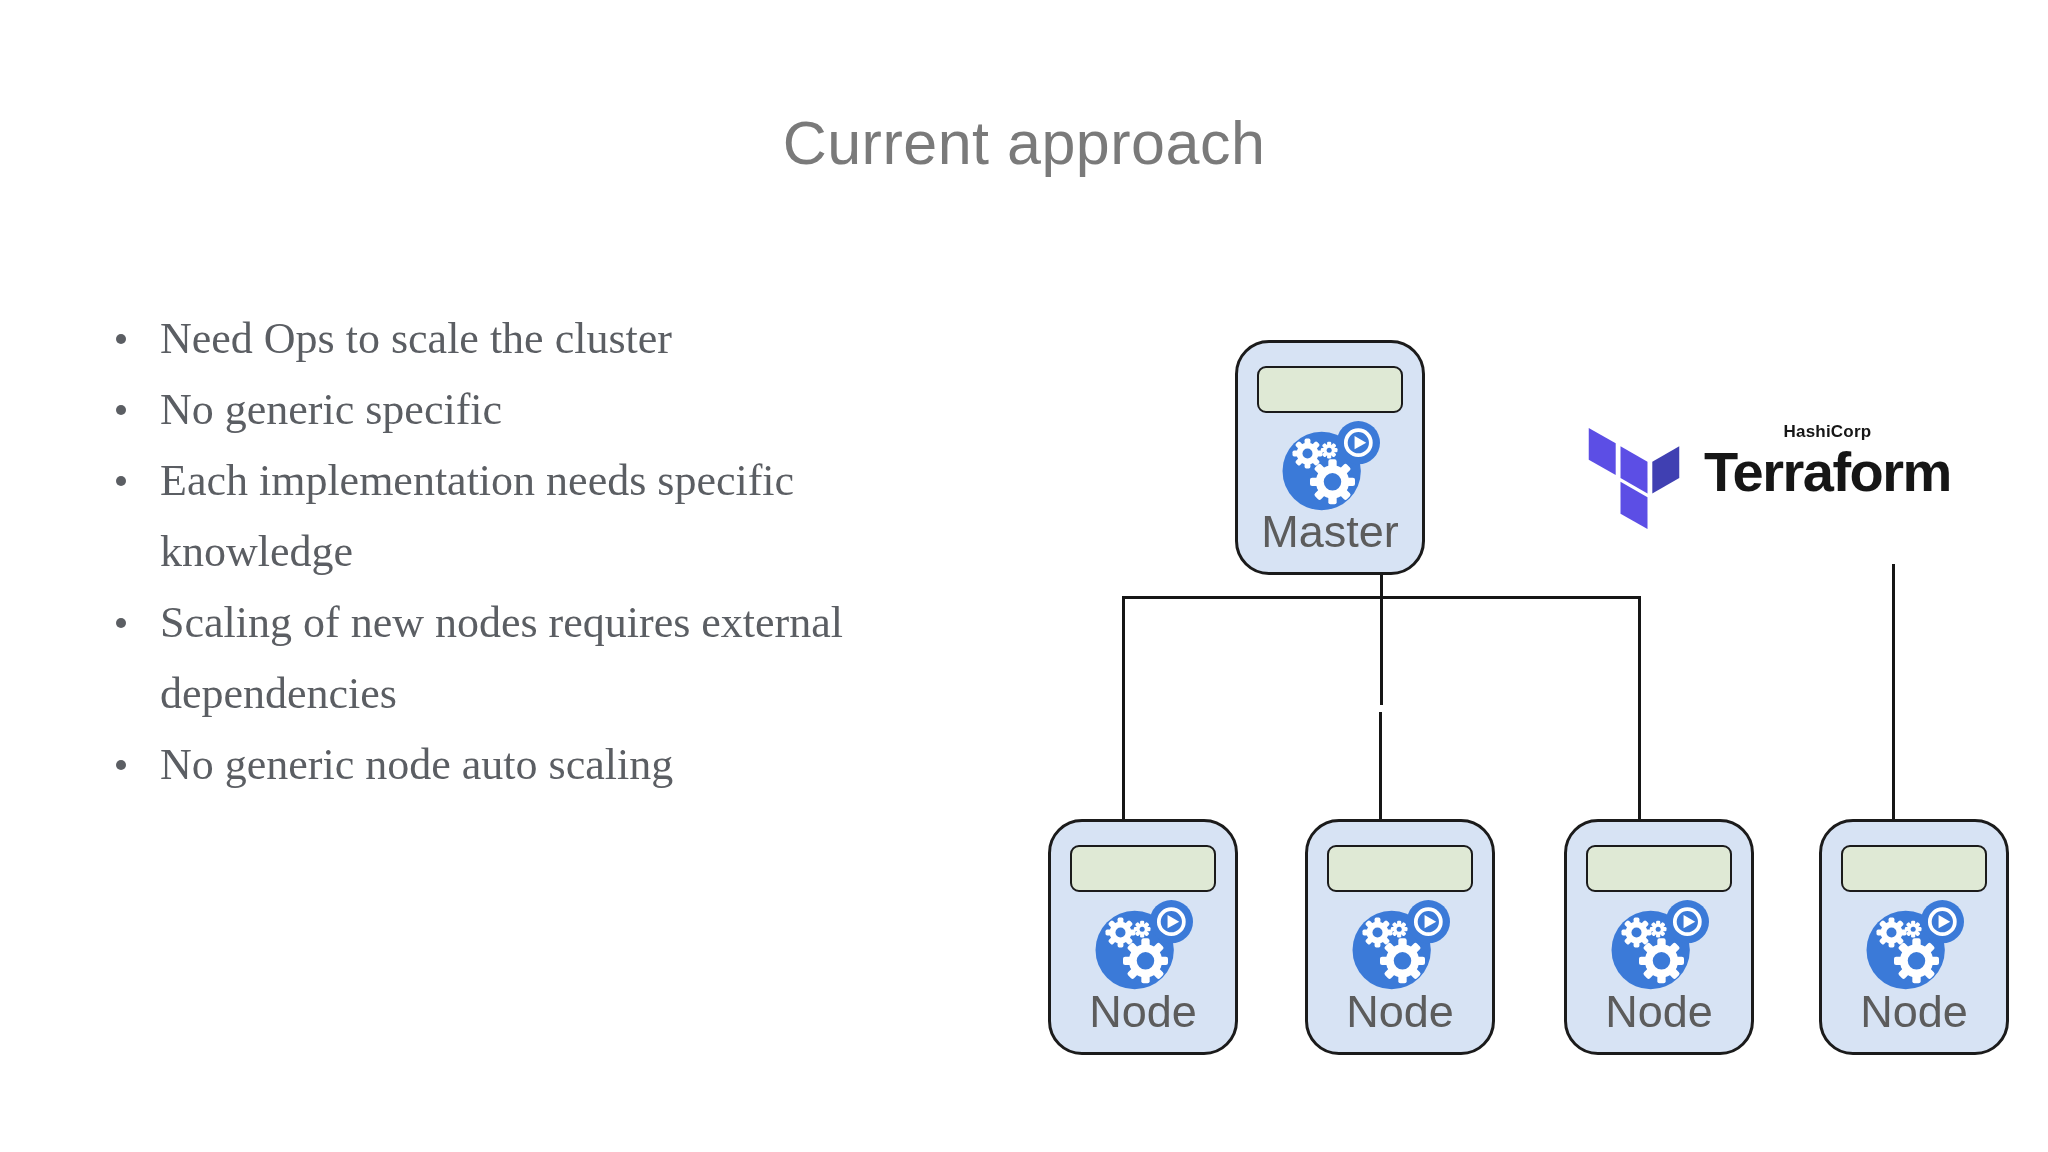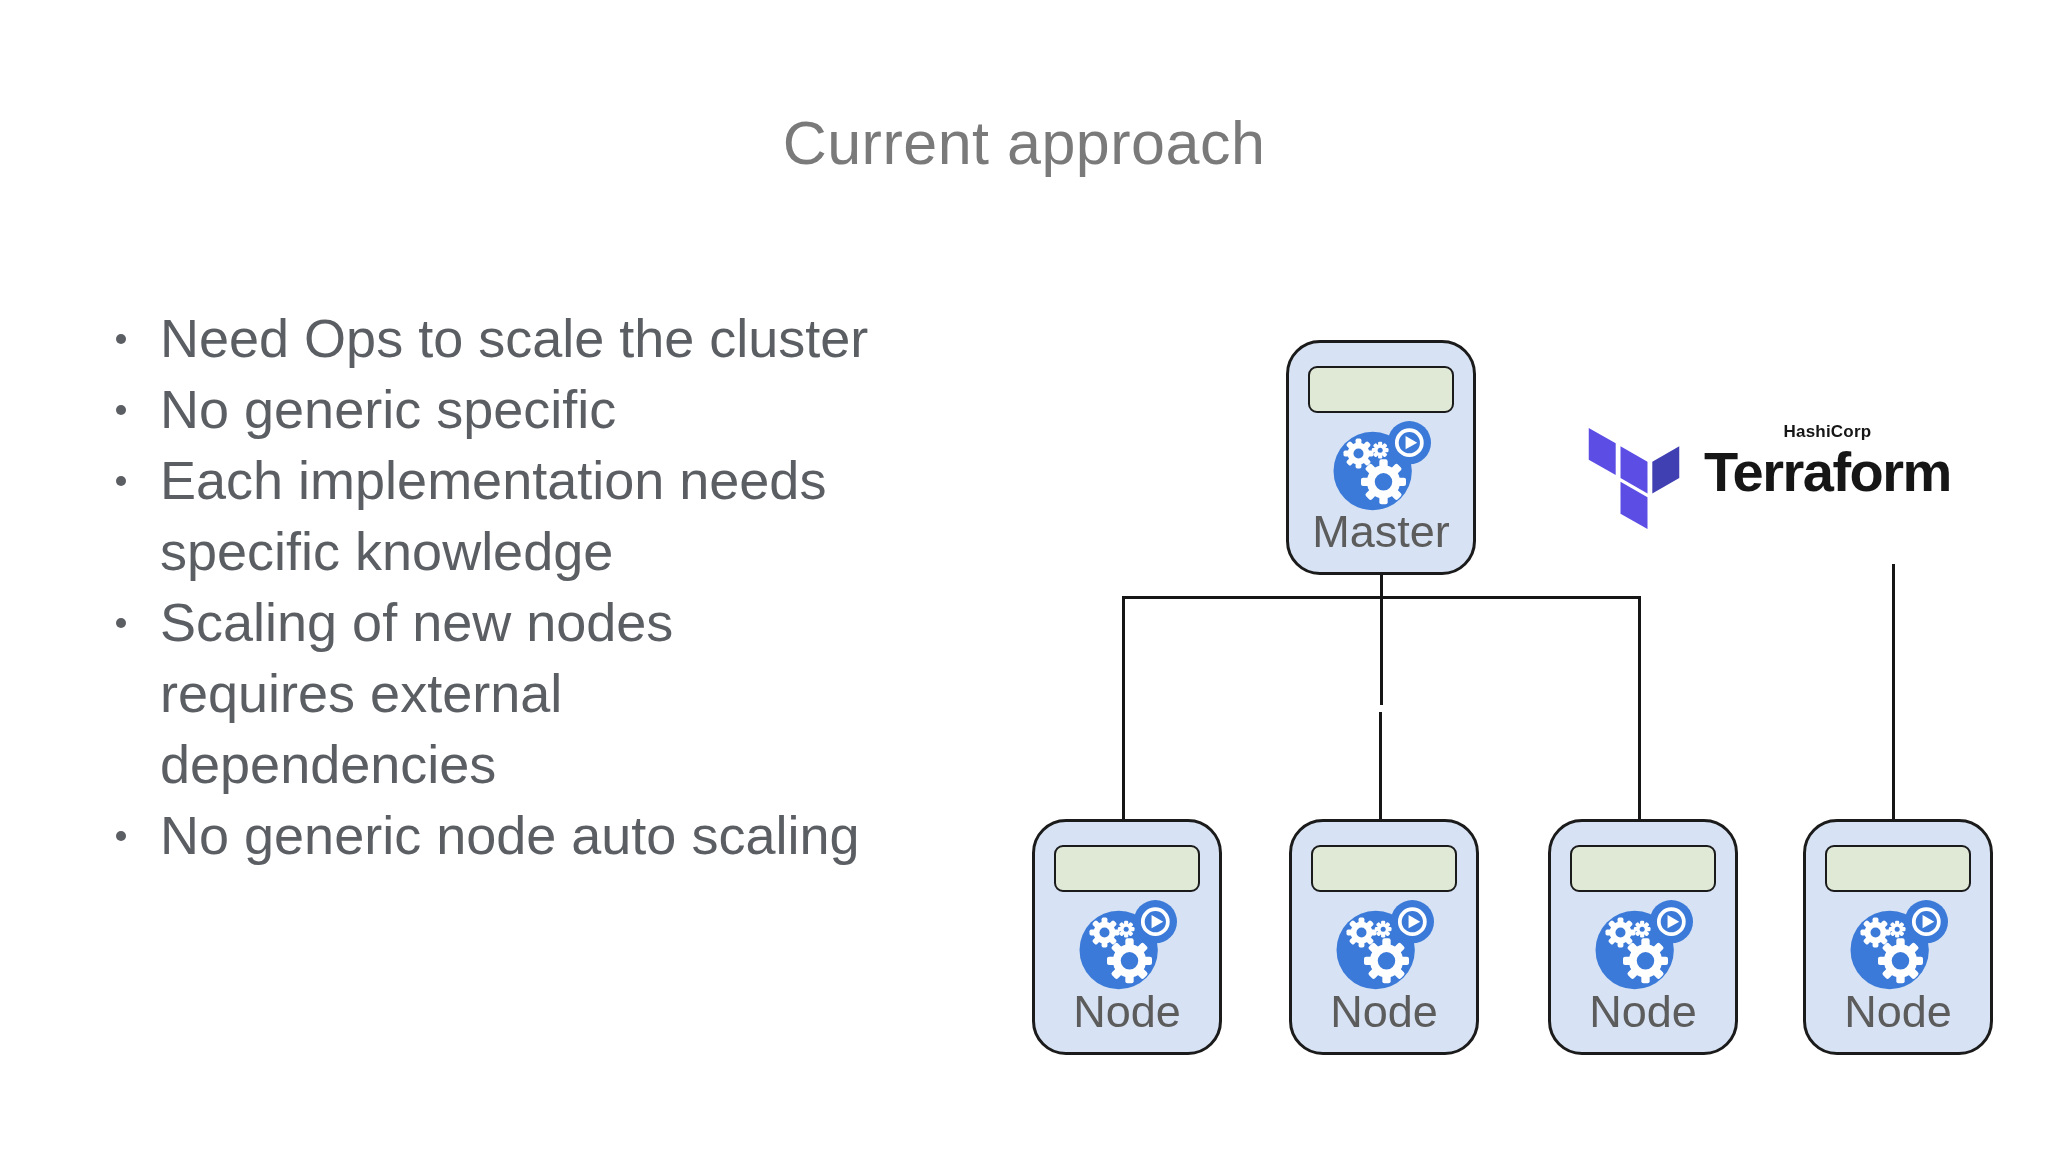--- a/index.html
+++ b/index.html
@@ -32,41 +32,42 @@
   }
   .bullets{
     position:absolute;
     left:112px; top:303px;
     width:770px;
     list-style:none;
   }
   .bullets li{
     position:relative;
     padding-left:48px;
-    font-size:54px;
+    font-size:44px;
     line-height:71px;
     color:var(--text_gray);
+    font-family:Liberation Serif, serif;
   }
   .bullets li::before{
     content:"";
     position:absolute;
     left:4px; top:31px;
     width:10px; height:10px;
     border-radius:50%;
     background:var(--text_gray);
   }
   
   .device{
     position:absolute;
     width:190px; height:235px;
     background:var(--box_fill);
     border:3px solid #1b1b1b;
     border-radius:34px;
   }
-  .device.node{height:236px;}
+  .device.node{height:236px;margin-left:16px;}
   .screen{
     position:absolute;
     left:19px; right:19px; top:23px;
     height:47px;
     background:var(--screen_fill);
     border:2.5px solid #1b1b1b;
     border-radius:9px;
   }
   .auto-icon{
     position:absolute;
@@ -169,21 +170,21 @@
   <li>No generic node auto scaling</li>
 </ul>
 
 <div class="conn" style="left:1380px;top:574px;width:3px;height:131px;"></div>
 <div class="conn" style="left:1122px;top:596px;width:519px;height:3px;"></div>
 <div class="conn" style="left:1122px;top:596px;width:3px;height:226px;"></div>
 <div class="conn" style="left:1379px;top:712px;width:3px;height:110px;"></div>
 <div class="conn" style="left:1638px;top:596px;width:3px;height:226px;"></div>
 <div class="conn" style="left:1892px;top:564px;width:3px;height:258px;"></div>
 
-<div class="device" style="left:1286px;top:340px;padding-left:11px;">
+<div class="device" style="left:1235px;top:340px;padding-left:11px;">
   <div class="screen"></div>
   <svg class="auto-icon" viewBox="0 0 120 112">
       <use href="#autoicon"></use>
     </svg>
   <div class="device-label">Master</div>
 </div>
 
 <div class="device node" style="left:1032px;top:819px;">
   <div class="screen"></div>
   <svg class="auto-icon" viewBox="0 0 120 112">

